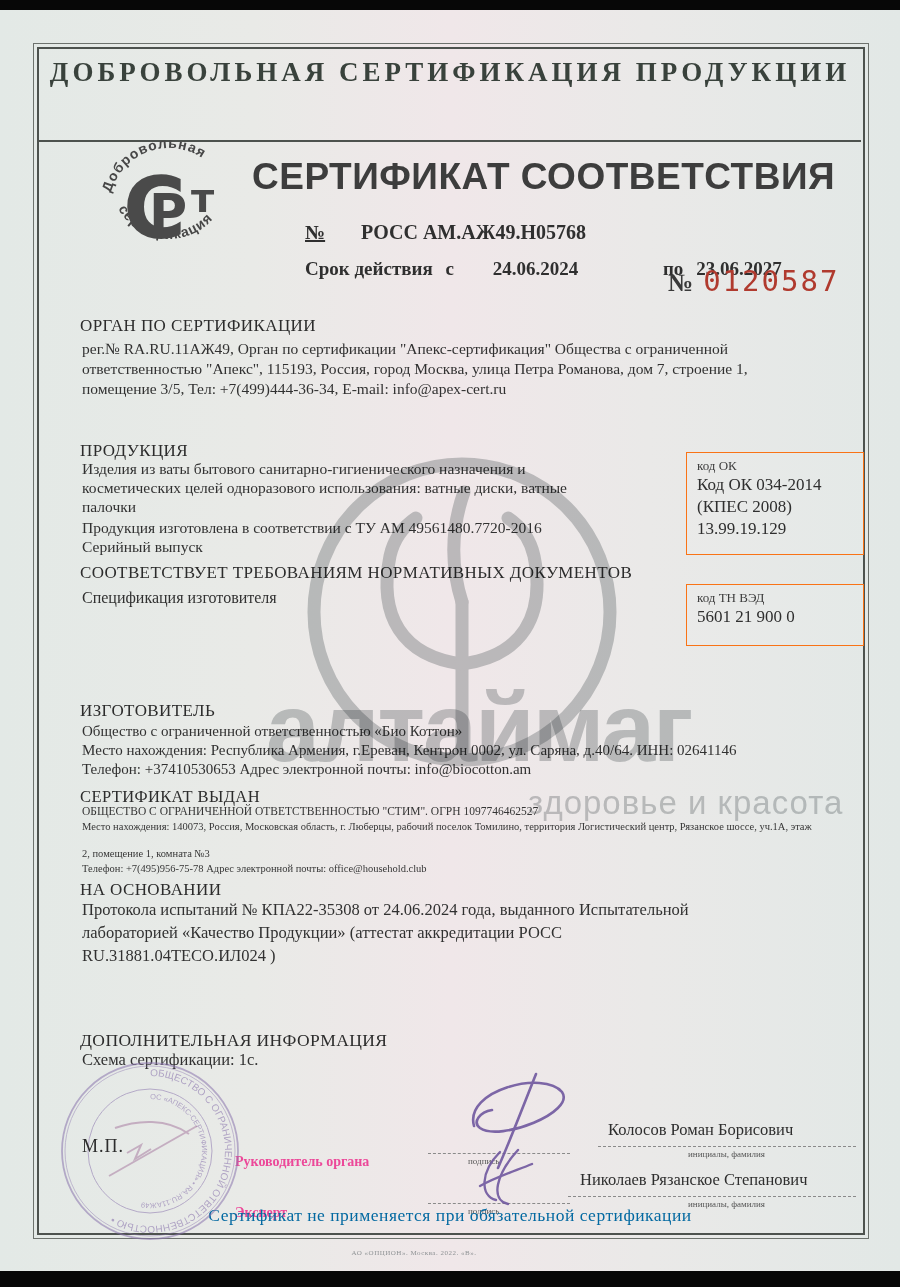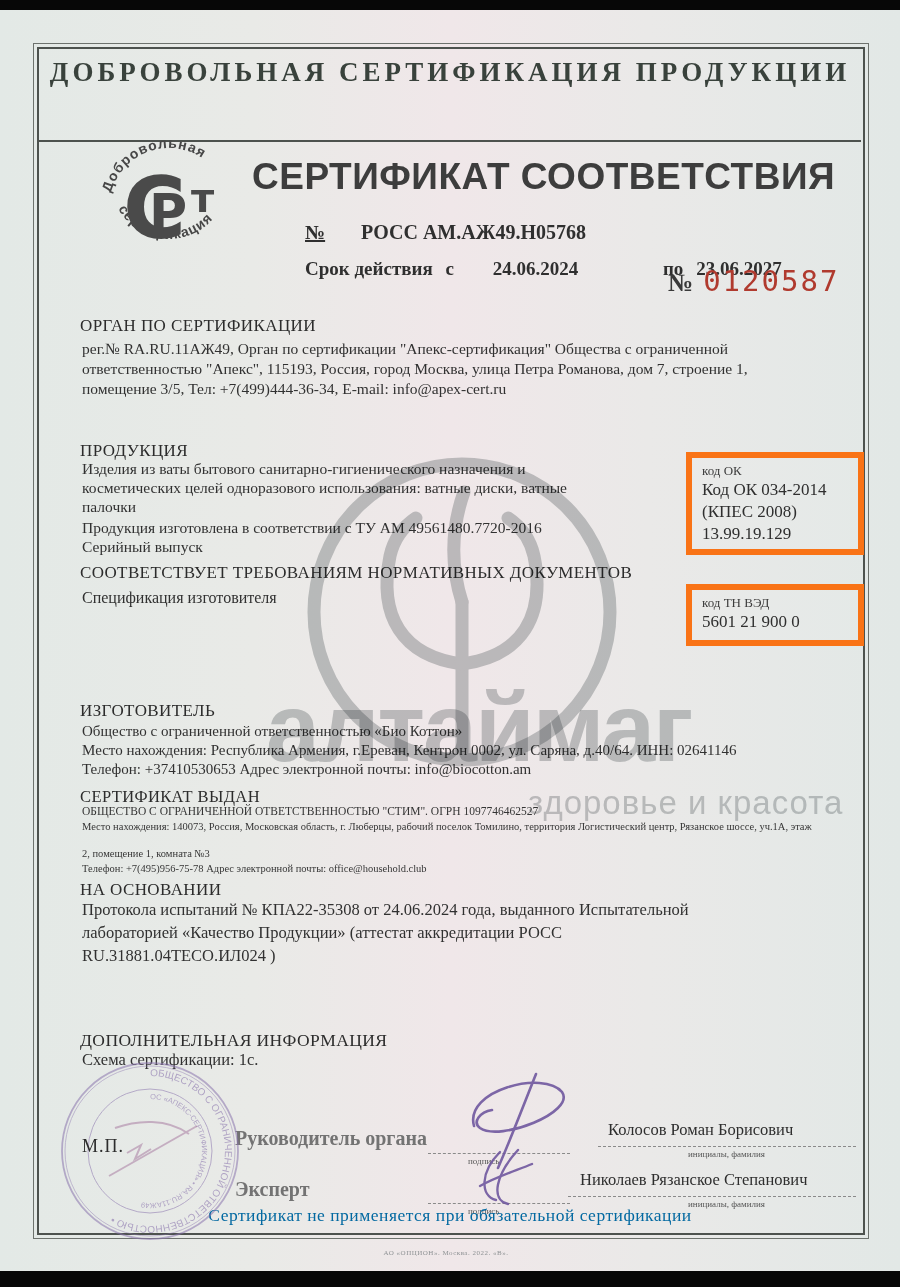--- a/index.html
+++ b/index.html
@@ -21,32 +21,32 @@
   .row-no{position:absolute;left:305px;top:221px;font-size:20px;font-weight:bold;}
   .row-no .lbl{text-decoration:underline;margin-right:36px;}
   .row-term{position:absolute;left:305px;top:258px;font-size:19px;font-weight:bold;}
   .row-term span{margin-right:8px;}
   .row-term .d1{margin-left:26px;margin-right:80px;}
   .blank-no{position:absolute;left:668px;top:264px;font-size:25px;}
   .blank-no .lbl{font-weight:bold;color:#3a3a3a;margin-right:10px;}
   .blank-no .num{font-family:"DejaVu Sans Mono", monospace;font-size:29px;color:#b03a2e;letter-spacing:2px;}
   .sec-h{position:absolute;left:80px;font-weight:normal;font-size:17px;letter-spacing:0.4px;color:#2c2c2c;}
   .sec-line{position:absolute;left:82px;font-size:15.5px;line-height:20px;color:#313131;}
-  .codebox{position:absolute;left:686px;width:178px;border:6px solid #f97316;padding:5px 10px;box-sizing:border-box;background:rgba(255,255,255,0.06);}
+  .codebox{position:absolute;left:686px;width:178px;border:1px solid #f97316;padding:5px 10px;box-sizing:border-box;background:rgba(255,255,255,0.06);}
   .codebox .cb-label{font-size:13px;color:#3c3c3c;}
   .codebox .cb-line{font-size:17px;line-height:22px;color:#2f2f2f;}
   .small-line{position:absolute;left:82px;font-size:10.5px;line-height:13.5px;color:#363636;}
   .caps-line{position:absolute;left:82px;font-size:11.5px;color:#343434;}
-  .sig-role{position:absolute;font-weight:bold;font-size:20px;color:#737373;}
+  .sig-role{position:absolute;font-weight:bold;font-size:14px;color:#ec4899;margin-top:27px;}
   .sig-line{position:absolute;border-top:1px dashed #8a8a8a;}
   .sig-caption{position:absolute;font-size:9px;color:#555;}
   .sig-name{position:absolute;font-size:16.5px;color:#2e2e2e;}
   .mp{position:absolute;left:82px;top:1136px;font-size:18px;letter-spacing:1px;color:#2d2d2d;z-index:6;}
   .footer-note{position:absolute;left:40px;top:1205px;width:820px;text-align:center;font-size:17.5px;color:#0369a1;letter-spacing:0.5px;}
-  .print-info{position:absolute;left:0;top:1249px;width:828px;text-align:center;font-size:7px;color:#8e9294;letter-spacing:0.5px;padding-left:32px;}
+  .print-info{position:absolute;left:0;top:1249px;width:828px;text-align:center;font-size:7px;color:#8e9294;letter-spacing:0.5px;}
   .wm{position:absolute;pointer-events:none;mix-blend-mode:multiply;z-index:5;}
   .wm-text1{left:266px;top:672px;width:640px;font-family:"Liberation Sans", sans-serif;
     font-weight:bold;font-size:97px;color:#9aa0a2;opacity:0.55;letter-spacing:-2px;}
   .wm-text2{left:528px;top:784px;font-family:"Liberation Sans", sans-serif;
     font-size:33px;color:#a3a8aa;opacity:0.6;letter-spacing:1px;}
   svg{position:absolute;}
   .stamp-svg{left:57px;top:1058px;z-index:4;}
   .sig-svg{z-index:4;}
 </style>
 </head>

